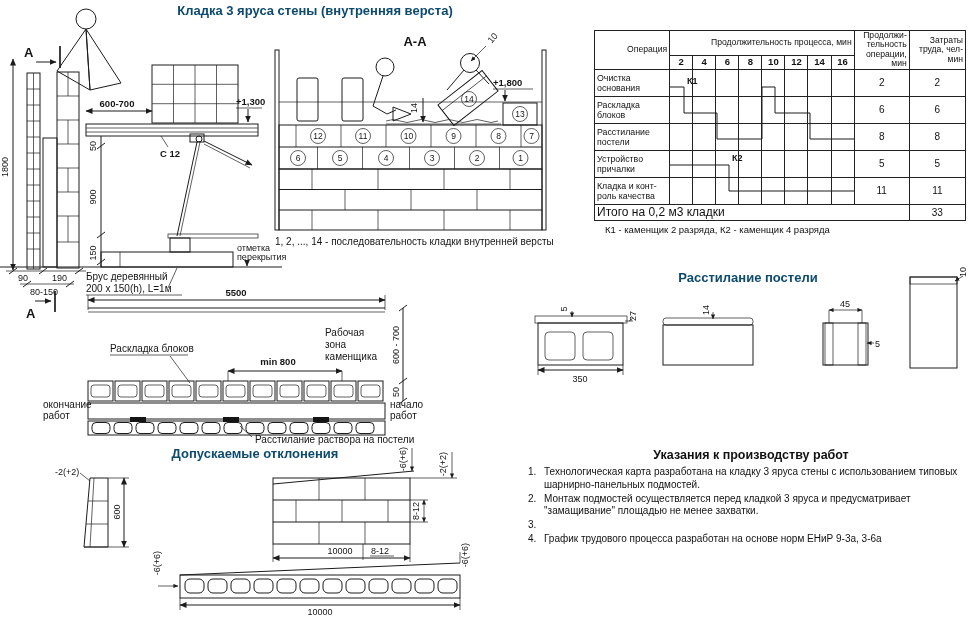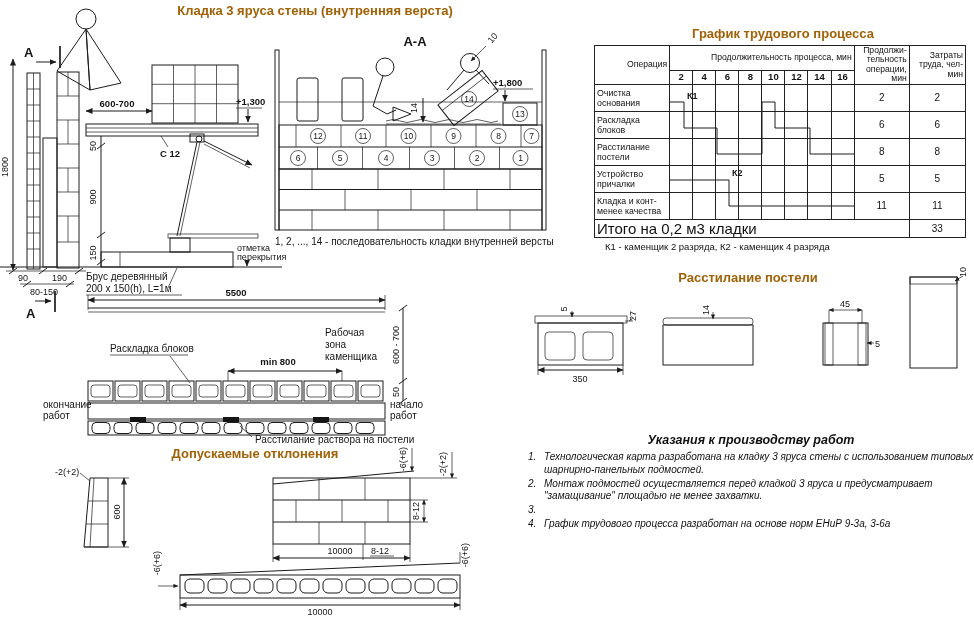--- a/index.html
+++ b/index.html
@@ -1,38 +1,38 @@
 <!DOCTYPE html>
 <html><head>
 <meta charset="utf-8">
 <style>
   html,body{margin:0;padding:0;background:#fff;}
   body{width:974px;height:617px;position:relative;overflow:hidden;
        font-family:"Liberation Sans", sans-serif;color:#111;}
   .abs{position:absolute;}
-  .ttl{font-weight:bold;font-size:13px;text-align:center;color:#a16207;}
+  .ttl{font-weight:bold;font-size:13px;text-align:center;color:#0c4a6e;}
   svg{display:block;overflow:visible;}
   svg text{font-family:"Liberation Sans",sans-serif;fill:#141414;}
   .ln{stroke:#1c1c1c;stroke-width:1;fill:none;}
   .lnt{stroke:#1c1c1c;stroke-width:.7;fill:none;}
   .lnb{stroke:#0e0e0e;stroke-width:1.6;fill:none;}
   .dim{font-size:9px;}
   .dimb{font-size:9.5px;font-weight:bold;}
   .lbl{font-size:10px;}
   
   .tblwrap{left:594px;top:26px;width:378px;}
   .tbl{border-collapse:collapse;table-layout:fixed;width:372px;margin-top:4px;}
   .tbl th,.tbl td{border:1px solid #222;padding:0 2px;vertical-align:middle;
       font-weight:normal;overflow:hidden;}
   .tbl thead th{font-size:8.6px;line-height:1.1;text-align:right;}
   .tbl .tick{text-align:center;font-size:9.5px;height:13px;font-weight:bold;}
   .tbl td.op{font-size:8.8px;line-height:1.15;height:26px;margin-top:16px;}
   .tbl td.g{height:26px;}
   .tbl td.v{text-align:center;font-size:10px;}
-  .tbl td.tot{font-size:15px;height:15px;}
+  .tbl td.tot{font-size:12px;height:15px;}
   .footnote{font-size:9.5px;margin-top:3px;padding-left:11px;}
   .notes-title{font-weight:bold;font-size:12.5px;text-align:center;margin-bottom:4px;}
   .nitem{display:flex;font-size:10px;line-height:1.28;margin-bottom:1px;}
   .nitem .num{width:16px;flex:0 0 16px;}
 </style>
 </head>
 <body>
 
 <svg width="0" height="0" class="abs">
   <defs>
@@ -265,21 +265,20 @@
       </g>
   </g>
   <g>
     <text transform="rotate(-50 230 12)" x="230" y="12" text-anchor="middle" class="dim">10</text>
     <line x1="221" y1="18" x2="206" y2="33" class="lnt" marker-end="url(#ah)"></line>
   </g>
   <text x="10" y="217" font-size="10">1, 2, ..., 14 - последовательность кладки внутренней версты</text>
 </svg>
 
 <div class="abs tblwrap">
-  <div class="ttl">График трудового процесса</div>
   <div style="position:relative;">
     <table class="tbl">
       <colgroup>
         <col style="width:75px;">
           <col span="8" style="width:23px;">
         <col style="width:55px;">
           <col style="width:56px;">
       </colgroup>
       <thead>
         <tr>
@@ -346,21 +345,21 @@
             <td class="g"></td>
             <td class="g"></td>
             <td class="g"></td>
             <td class="g"></td>
             <td class="g"></td>
             <td class="g"></td>
           <td class="v">5</td>
           <td class="v">5</td>
         </tr>
         <tr>
-          <td class="op">Кладка и конт- менее качества</td>
+          <td class="op">Кладка и конт- роль качества</td>
           <td class="g"></td>
             <td class="g"></td>
             <td class="g"></td>
             <td class="g"></td>
             <td class="g"></td>
             <td class="g"></td>
             <td class="g"></td>
             <td class="g"></td>
           <td class="v">11</td>
           <td class="v">11</td>
@@ -495,21 +494,21 @@
     <line x1="349" y1="81" x2="342" y2="81" class="lnt" marker-end="url(#ah)"></line>
   </g>
   <g>
     <rect x="385" y="15" width="47" height="91" class="ln"></rect>
     <rect x="385" y="15" width="47" height="7" fill="#dcdcdc" class="lnt"></rect>
     <text transform="rotate(-90 441 10)" x="441" y="10" text-anchor="middle" class="dim">10</text>
     <line x1="438" y1="14" x2="430" y2="19" class="lnt" marker-end="url(#ah)"></line>
   </g>
 </svg>
 
-<div class="abs" style="left:528px;top:433px;width:446px;font-style:italic;">
+<div class="abs" style="left:528px;top:448px;width:446px;">
   <div class="notes-title">Указания к производству работ</div>
   <div class="nitem">
     <span class="num">1.</span>
     <span>Технологическая карта разработана на кладку 3 яруса стены с использованием типовых шарнирно-панельных подмостей.</span>
   </div>
   <div class="nitem">
     <span class="num">2.</span>
     <span>Монтаж подмостей осуществляется перед кладкой 3 яруса и предусматривает "замащивание" площадью не менее захватки.</span>
   </div>
   <div class="nitem">

